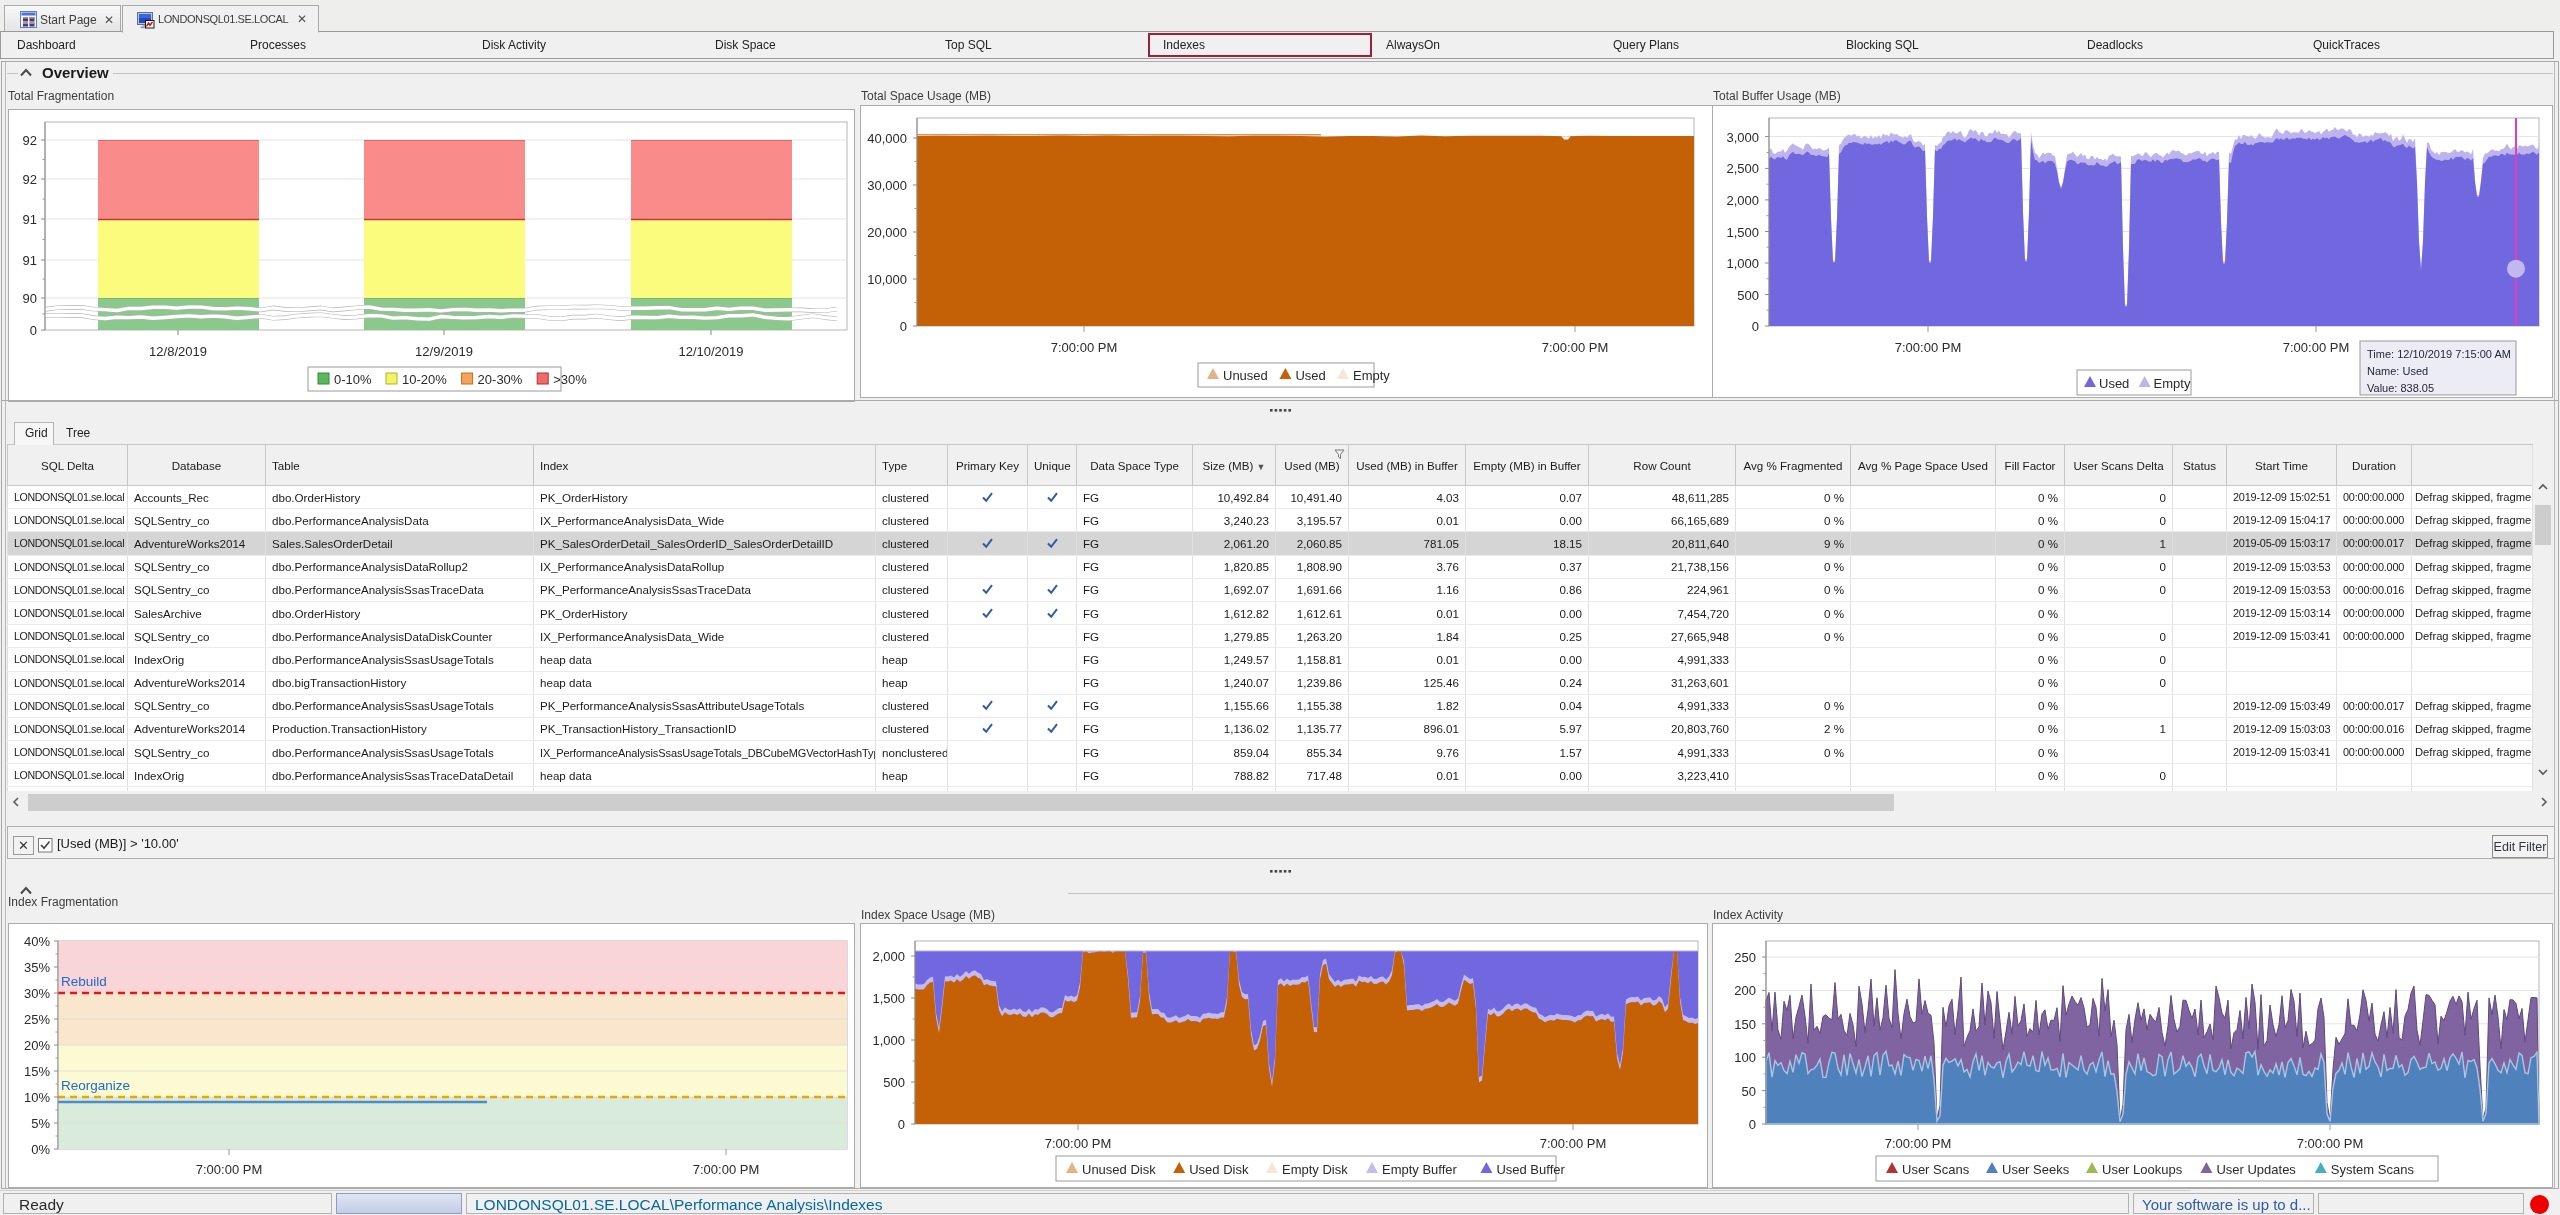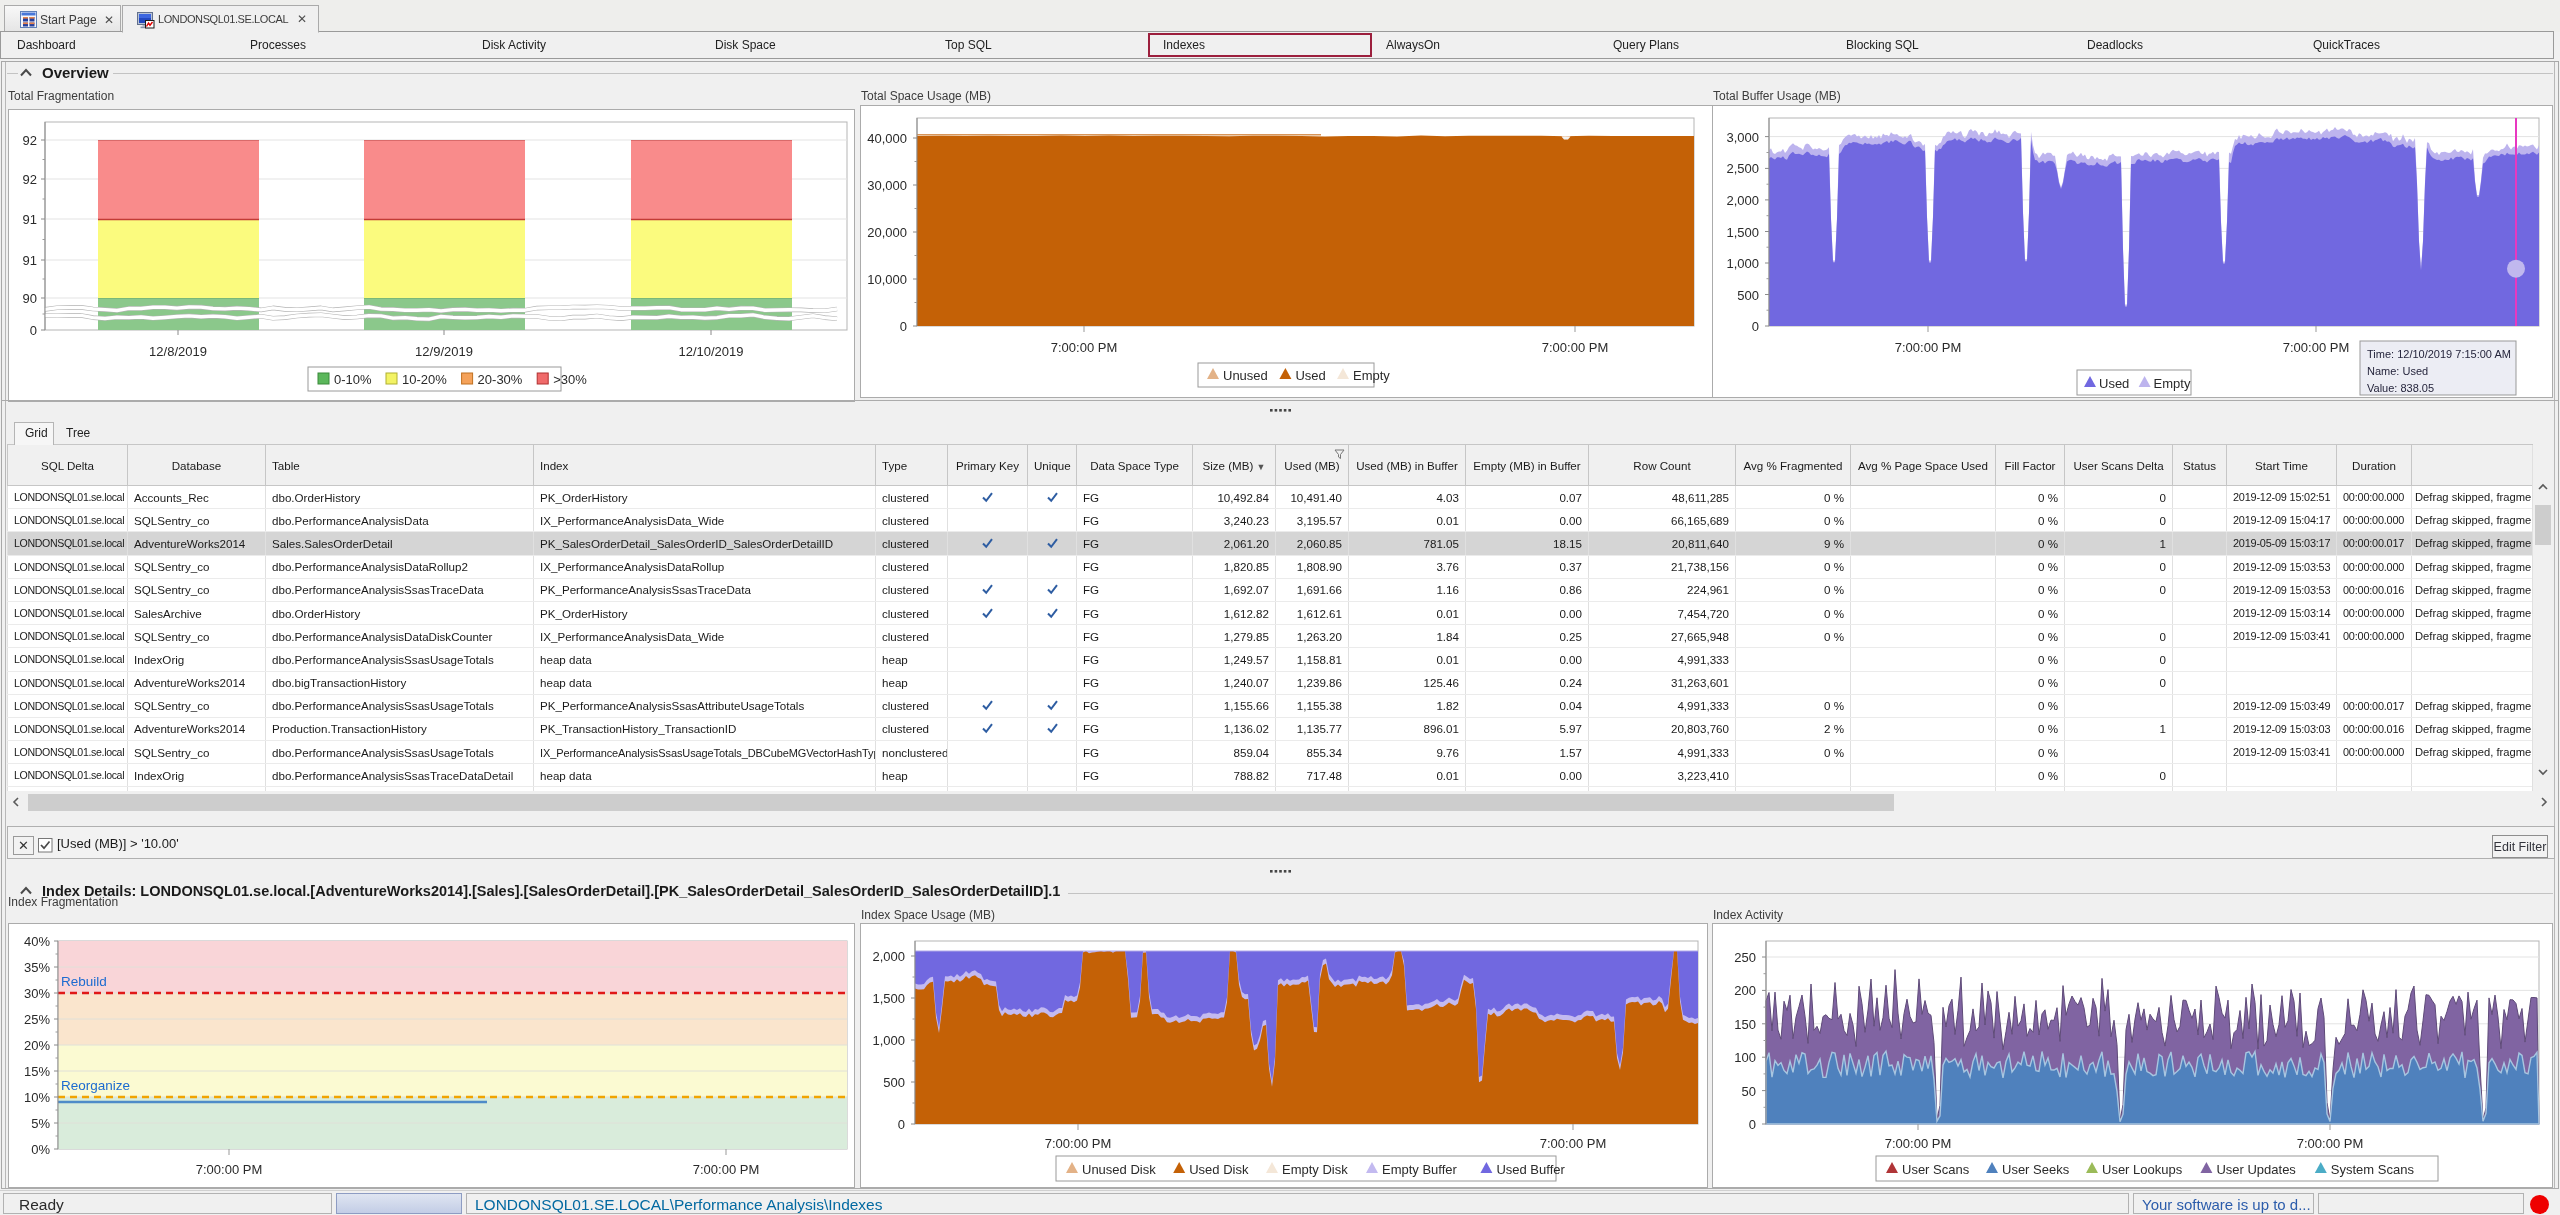--- a/index.html
+++ b/index.html
@@ -711,21 +711,20 @@
       <rect x="0" y="0" width="2.6" height="2.6" fill="#444"></rect>
       <rect x="4.6" y="0" width="2.6" height="2.6" fill="#444"></rect>
       <rect x="9.2" y="0" width="2.6" height="2.6" fill="#444"></rect>
       <rect x="13.8" y="0" width="2.6" height="2.6" fill="#444"></rect>
       <rect x="18.4" y="0" width="2.6" height="2.6" fill="#444"></rect>
     </svg>
 
   <svg class="abs" style="left:19px; top:886px;" width="14" height="9">
       <path d="M2 7.5 L7 2 L12 7.5" stroke="#4a4a4a" stroke-width="2" fill="none"></path>
     </svg>
-  <span class="sechead" style="left:42px; top:883px; font-size:14.5px;">Index Details: LONDONSQL01.se.local.[AdventureWorks2014].[Sales].[SalesOrderDetail].[PK_SalesOrderDetail_SalesOrderID_SalesOrderDetailID].1</span>
   <div class="sechead-line" style="left:1068px; top:893px; width:1485px;"></div>
   <span class="charttitle" style="left:8px; top:895px;">Index Fragmentation</span>
   <span class="charttitle" style="left:861px; top:908px;">Index Space Usage (MB)</span>
   <span class="charttitle" style="left:1713px; top:908px;">Index Activity</span>
   <div class="chartbox" style="left:8px; top:923px; width:847px; height:265px;">
       <svg width="845" height="263" style="position:absolute;left:0;top:0;">
         <rect x="49" y="17" width="789" height="208" fill="#ffffff" stroke="#b5b5b5" stroke-width="1"></rect>
         <rect x="49" y="17" width="789" height="52" fill="#f9d5d8"></rect>
         <rect x="49" y="69" width="789" height="52" fill="#fae5cd"></rect>
         <rect x="49" y="121" width="789" height="52" fill="#fbfad2"></rect>

